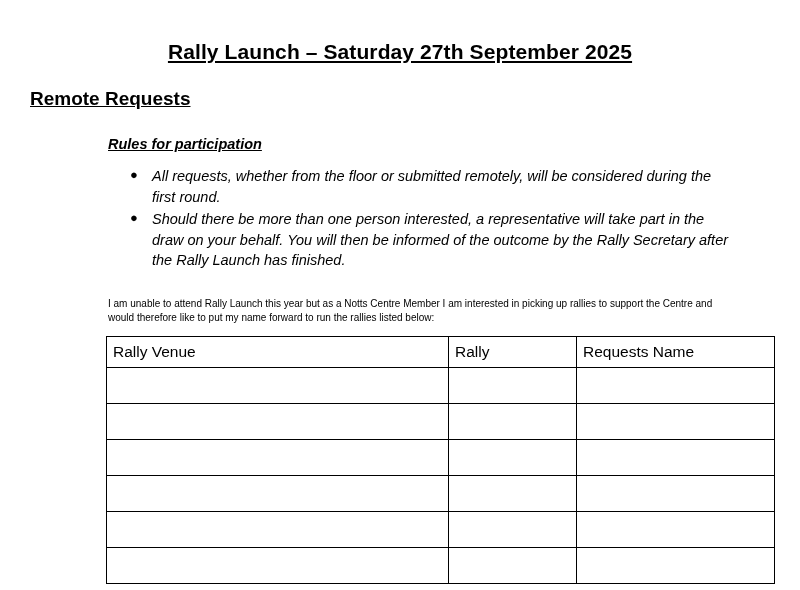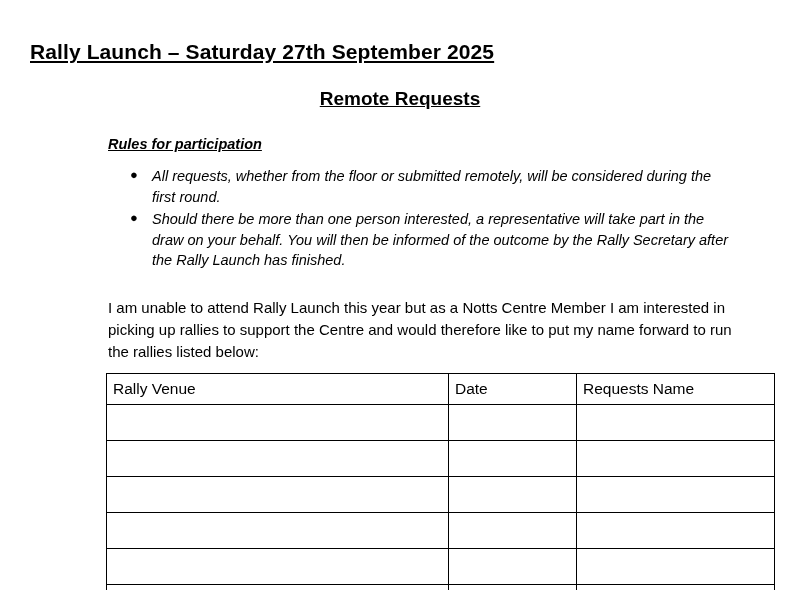--- a/index.html
+++ b/index.html
@@ -15,29 +15,29 @@
     overflow: hidden;
   }
   .page {
     position: relative;
     width: 800px;
     height: 590px;
     box-sizing: border-box;
     padding: 0 30px;
   }
   .doc-title {
-    text-align: left;
+    text-align: center;
     font-size: 21px;
     font-weight: bold;
     text-decoration: underline;
     margin: 40px 0 0 0;
     letter-spacing: 0.1px;
   }
   .doc-subtitle {
-    text-align: center;
+    text-align: left;
     font-size: 19px;
     font-weight: bold;
     text-decoration: underline;
     margin: 24px 0 0 0;
   }
   .rules-heading {
     margin: 26px 0 0 78px;
     font-size: 14.5px;
     font-style: italic;
     text-decoration: underline;
@@ -58,21 +58,21 @@
   ul.rules li .bullet {
     position: absolute;
     left: -22px;
     top: 0;
     font-size: 13px;
     line-height: 1.42;
   }
   .intro {
     margin: 26px 0 0 78px;
     padding-right: 36px;
-    font-size: 15px;
+    font-size: 10px;
     line-height: 1.46;
   }
   table.form-table {
     margin: 10px 0 0 76px;
     border-collapse: collapse;
     width: 668px;
     table-layout: fixed;
   }
   table.form-table th,
   table.form-table td {
@@ -121,21 +121,21 @@
 
   <table class="form-table">
     <colgroup>
       <col class="c-venue">
       <col class="c-date">
       <col class="c-marshal">
     </colgroup>
     <thead>
       <tr>
         <th>Rally Venue</th>
-        <th>Date</th>
+        <th>Rally</th>
         <th>Requests Name</th>
       </tr>
     </thead>
     <tbody>
       <tr>
         <td></td>
         <td></td>
         <td></td>
       </tr>
       <tr>

